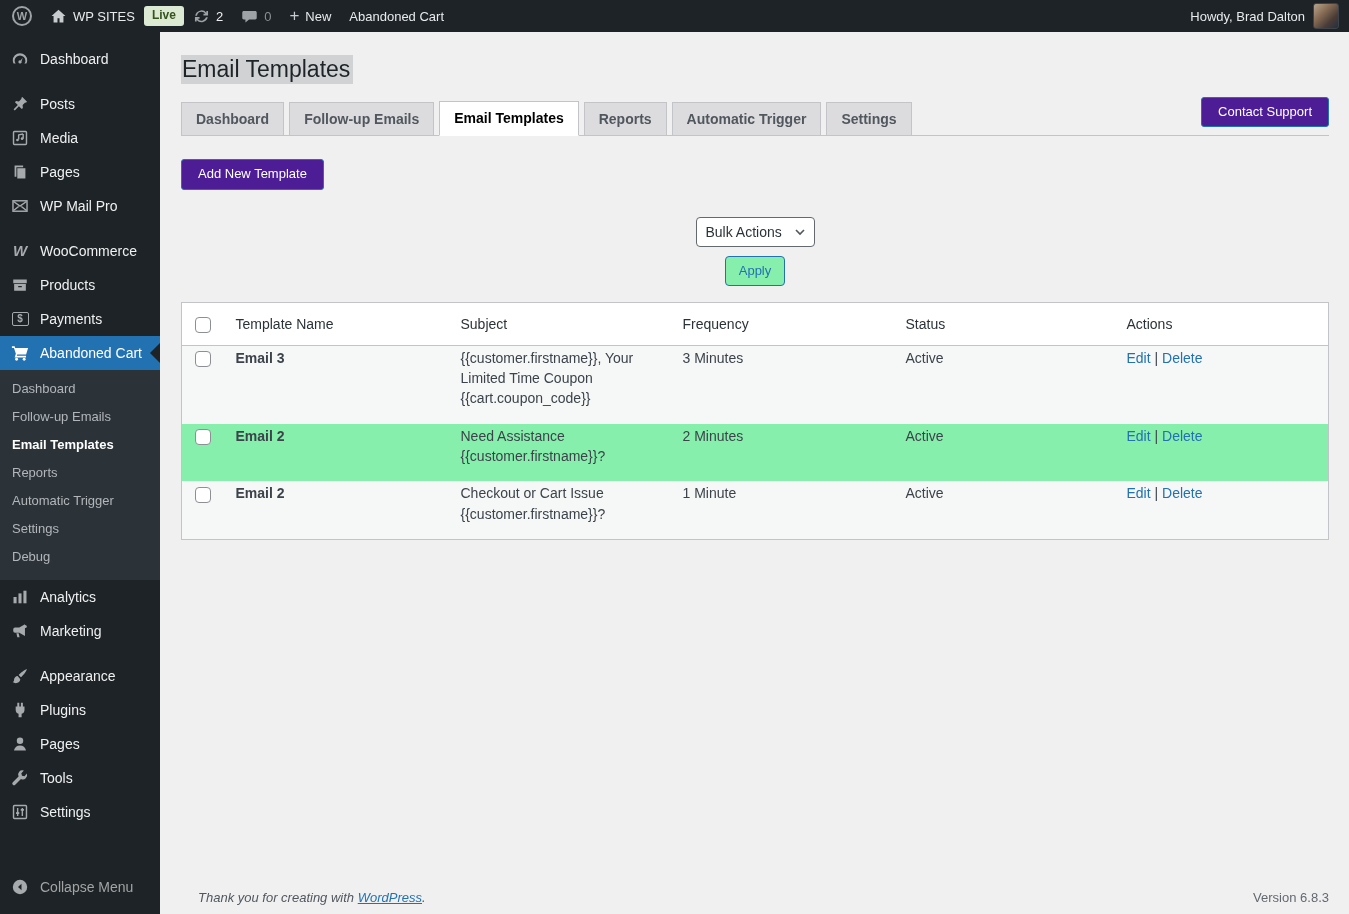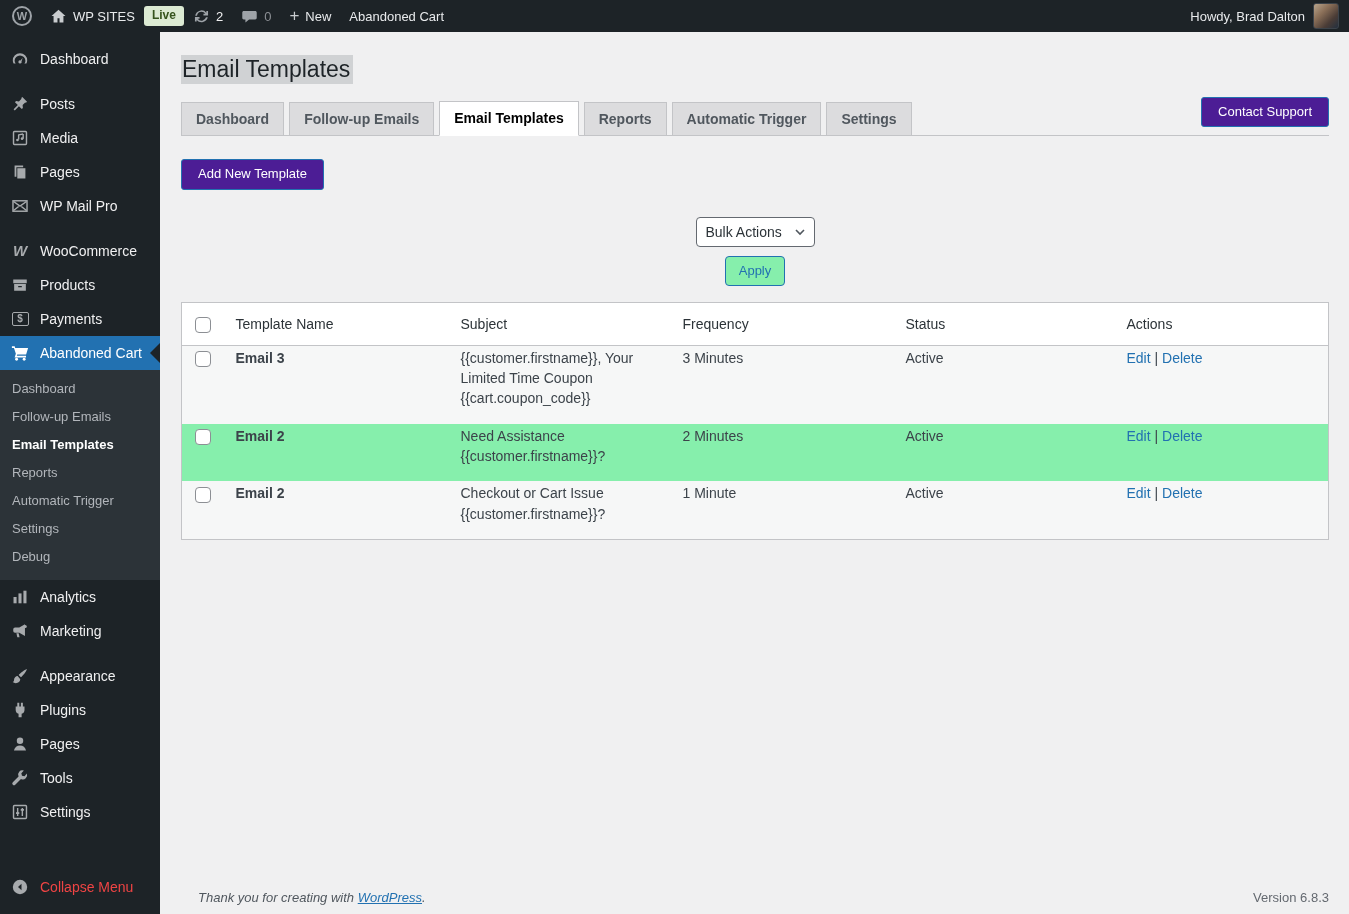--- a/index.html
+++ b/index.html
@@ -68,21 +68,21 @@
     width: 17px; height: 14px; border: 1.7px solid currentColor; border-radius: 2px;
     display: flex; align-items: center; justify-content: center;
     font-size: 10px; font-weight: bold; line-height: 1;
   }
   .submenu { background: #2c3338; padding: 5px 0 9px; }
   .submenu-item {
     padding: 7px 12px; font-size: 13px; line-height: 14px;
     color: #b2b6bb; cursor: pointer;
   }
   .submenu-item.current { color: #fff; font-weight: 700; }
-  .collapse-item { margin-top: auto; margin-bottom: 10px; color: #ef4444; }
+  .collapse-item { margin-top: auto; margin-bottom: 10px; color: #a3a3a3; }
   .collapse-item .mi-icon { color: #a7aaad; }
 
   
   .content {
     margin-left: 160px; padding: 22px 20px 0 21px;
     position: relative; height: 882px; margin-top: 32px;
   }
   .page-title { font-size: 23px; font-weight: 400; color: #1d2327; line-height: 30px; }
   .title-highlight { background: #d0d2d4; padding: 1px 3px 2px 1px; }
 

